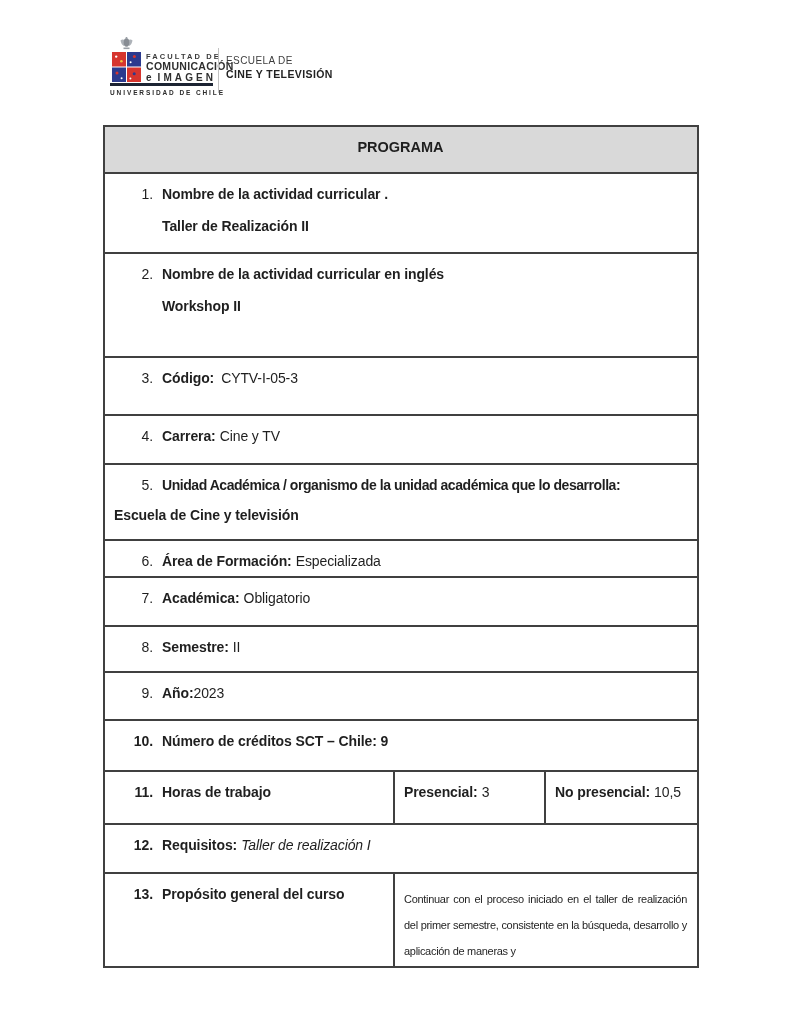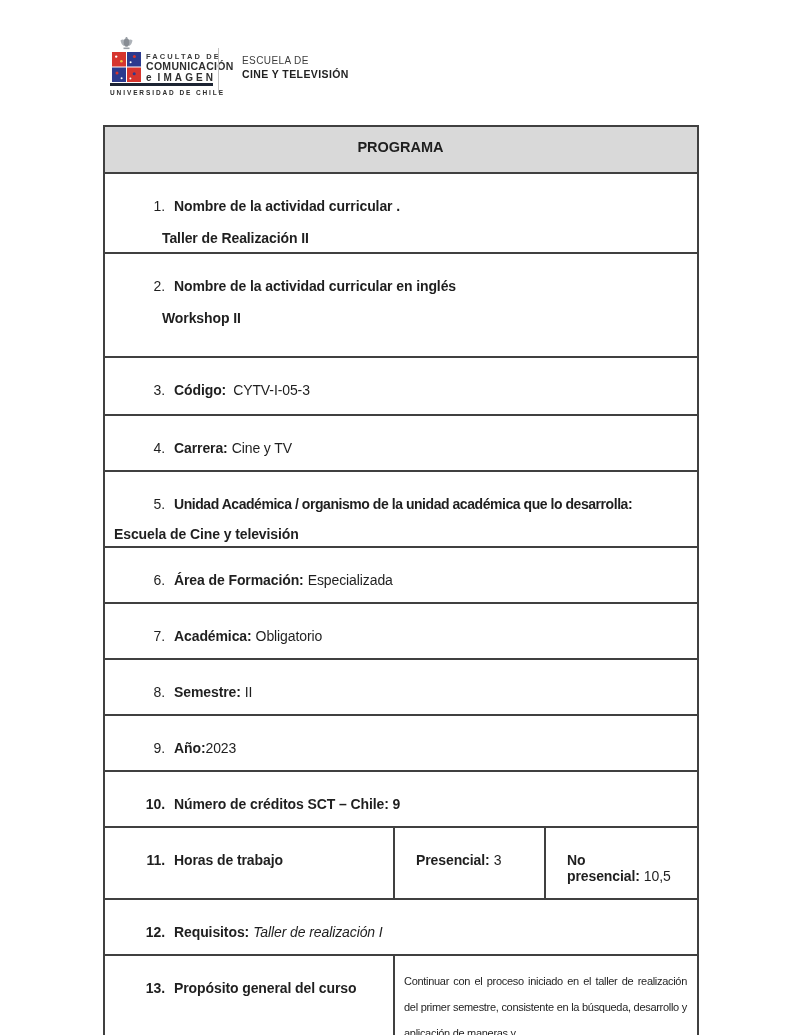--- a/index.html
+++ b/index.html
@@ -19,21 +19,21 @@
   .logo-sq { position: absolute; left: 2px; top: 15px; width: 29px; height: 30px; }
   .fac-text { position: absolute; left: 36px; top: 15px; width: 80px; }
   .fac1 { font-size: 7.5px; letter-spacing: 2.1px; font-weight: 600; color: #3a3a3a; line-height: 9px; white-space: nowrap; }
   .fac2 { font-size: 10.5px; letter-spacing: 0.3px; font-weight: bold; color: #2f2f2f; line-height: 11px; white-space: nowrap; }
   .fac3 { font-size: 10px; font-weight: bold; color: #2f2f2f; line-height: 11px; white-space: nowrap; }
   .fac3 .e { margin-right: 6px; }
   .fac3 .imagen { letter-spacing: 3.1px; }
   .univ-bar { position: absolute; left: 0; top: 46px; width: 103px; height: 3px; background: #1c2433; }
   .univ { position: absolute; left: 0; top: 52px; font-size: 6.5px; letter-spacing: 1.9px; font-weight: bold; color: #2b2b2b; white-space: nowrap; }
   .vdiv { position: absolute; left: 108px; top: 11px; width: 1px; height: 45px; background: #c2c2c2; }
-  .school { position: absolute; left: 132px; top: 17px; }
+  .school { position: absolute; left: 116px; top: 17px; }
   .school1 { font-size: 10px; color: #3c3c3c; letter-spacing: 0.4px; line-height: 13px; white-space: nowrap; }
   .school2 { font-size: 10.5px; color: #222; font-weight: bold; letter-spacing: 0.4px; line-height: 14px; white-space: nowrap; }
 
   
   .table-wrap { position: absolute; left: 103px; top: 125px; }
   table.programa {
     border-collapse: collapse;
     table-layout: fixed;
     width: 594px;
     font-size: 14px;
@@ -46,21 +46,21 @@
     overflow: hidden;
   }
   td.hdr {
     background: #d9d9d9;
     text-align: center;
     font-weight: bold;
     padding: 13px 0 0 0;
     font-size: 14.5px;
     letter-spacing: 0;
   }
-  .line { margin: 12px; }
+  .line { margin: 0; }
   .num {
     display: inline-block;
     width: 48px; min-width: 48px;
     text-align: right;
     padding-right: 9px;
   }
   .num.b { font-weight: bold; }
   .lbl { font-weight: bold; }
   .val { font-weight: normal; }
   .it { font-style: italic; }
@@ -173,21 +173,21 @@
           <p class="line"><span class="num">6.</span><span class="lbl">Área de Formación:</span><span class="val g1">Especializada</span></p>
         </td>
       </tr>
 
       <tr style="height:49px">
         <td colspan="3">
           <p class="line"><span class="num">7.</span><span class="lbl">Académica:</span><span class="val g1">Obligatorio</span></p>
         </td>
       </tr>
 
-      <tr style="height:32px">
+      <tr style="height:46px">
         <td colspan="3">
           <p class="line"><span class="num">8.</span><span class="lbl">Semestre:</span><span class="val g1">II</span></p>
         </td>
       </tr>
 
       <tr style="height:48px">
         <td colspan="3">
           <p class="line"><span class="num">9.</span><span class="lbl">Año:</span><span class="val g0">2023</span></p>
         </td>
       </tr>

